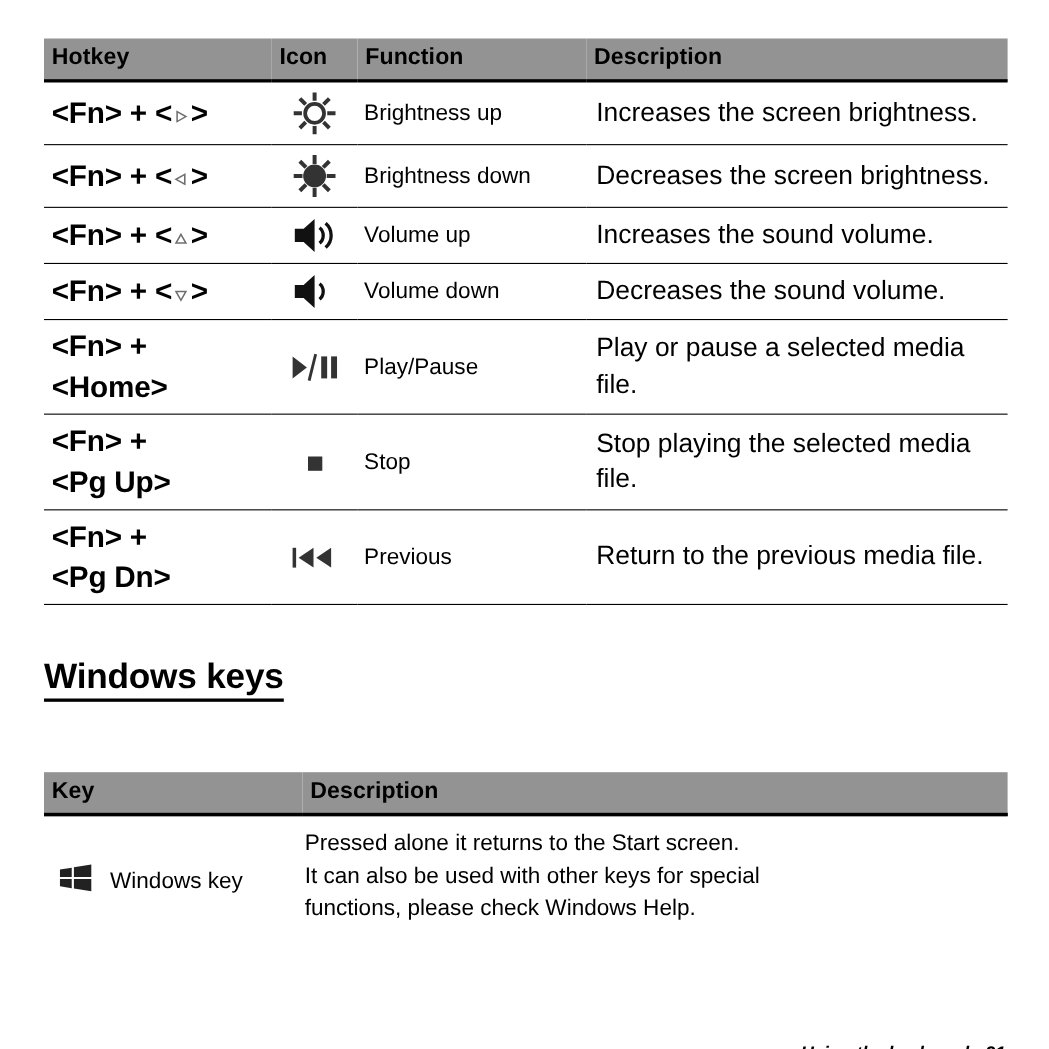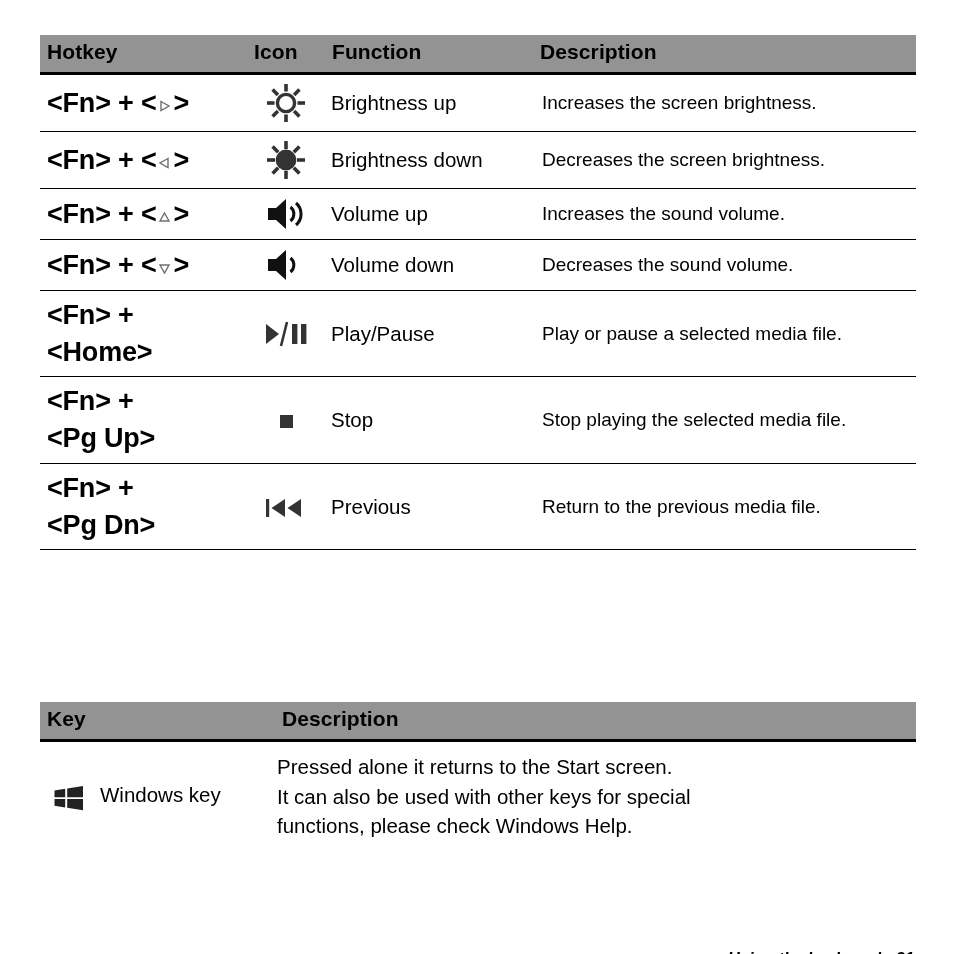--- a/index.html
+++ b/index.html
@@ -85,21 +85,21 @@
     padding-left: 0;
     padding-right: 0;
   }
   td.cell-func {
     padding-left: 6px;
     font-size: 20.5px;
   }
   td.cell-desc {
     padding-left: 9px;
     padding-right: 6px;
-    font-size: 19px;
+    font-size: 24px;
   }
 
   td.cell-keyname {
     padding-left: 0;
     padding-right: 6px;
     font-size: 20.5px;
     border-bottom: none;
     white-space: nowrap;
   }
   td.cell-keydesc {
@@ -107,21 +107,21 @@
     padding-right: 6px;
     font-size: 20.5px;
     line-height: 1.45;
     border-bottom: none;
     padding-top: 10px;
     padding-bottom: 12px;
   }
 
   .keyname-wrap {
     display: flex;
-    align-items: flex-start;
+    align-items: flex-end;
     gap: 14px;
     padding-left: 12px;
   }
 
   
   .hk-line { white-space: nowrap; }
   .tri {
     display: inline-block;
     position: relative;
     width: 15px;
@@ -342,20 +342,21 @@
           </span>
         </td>
         <td class="cell-func">Previous</td>
         <td class="cell-desc">Return to the previous media file.</td>
       </tr>
 
 
     </tbody>
   </table>
 
+  <div id="windows-keys-heading">Windows keys</div>
 
   <table class="doc-table" id="winkey-table">
     <colgroup>
       <col class="col-key">
         <col class="col-keydesc">
     </colgroup>
     <thead>
       <tr>
         <th>Key</th>
         <th>Description</th>

